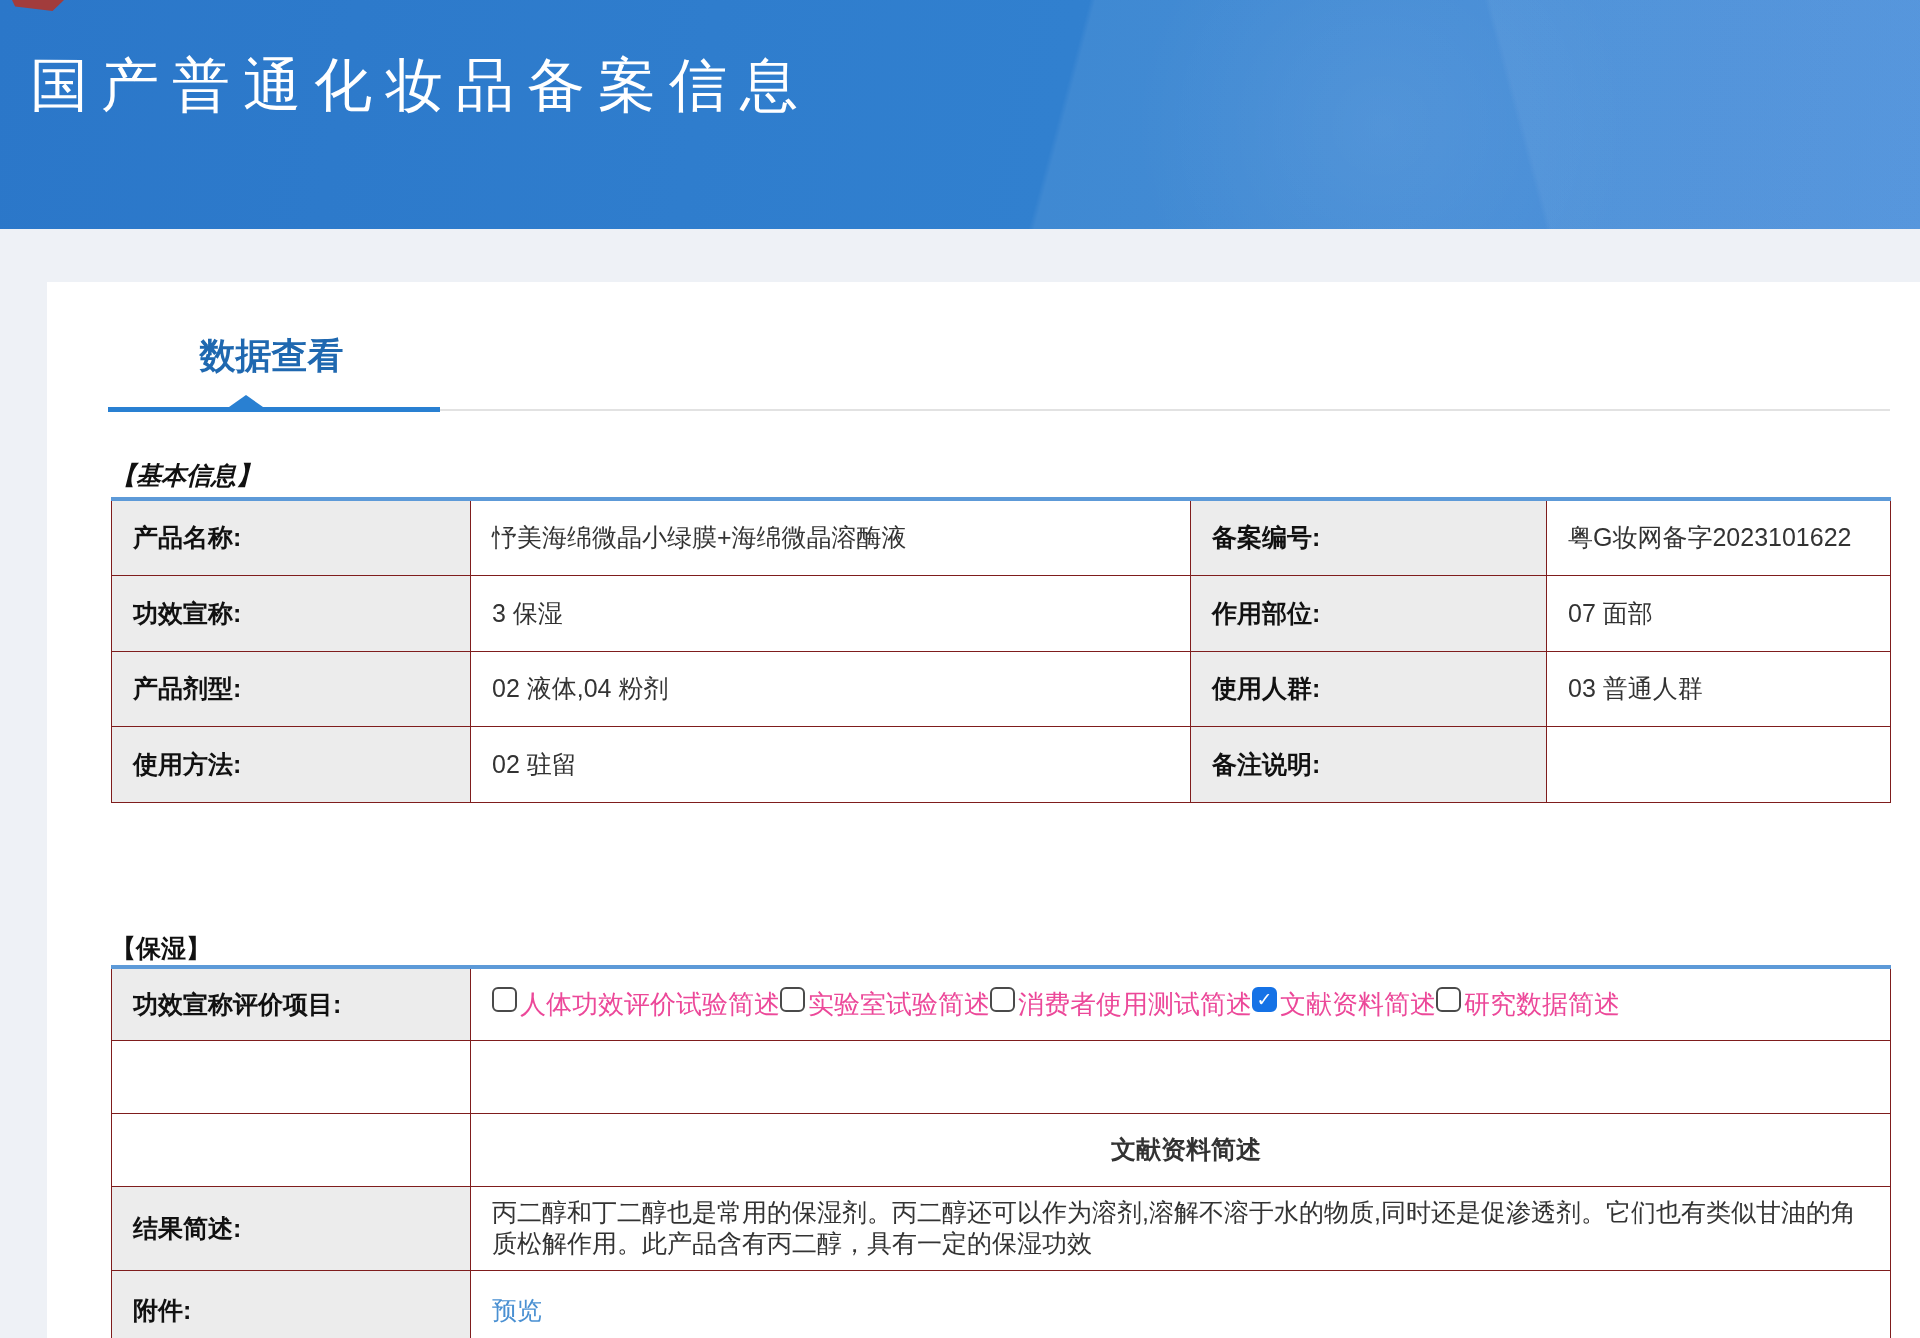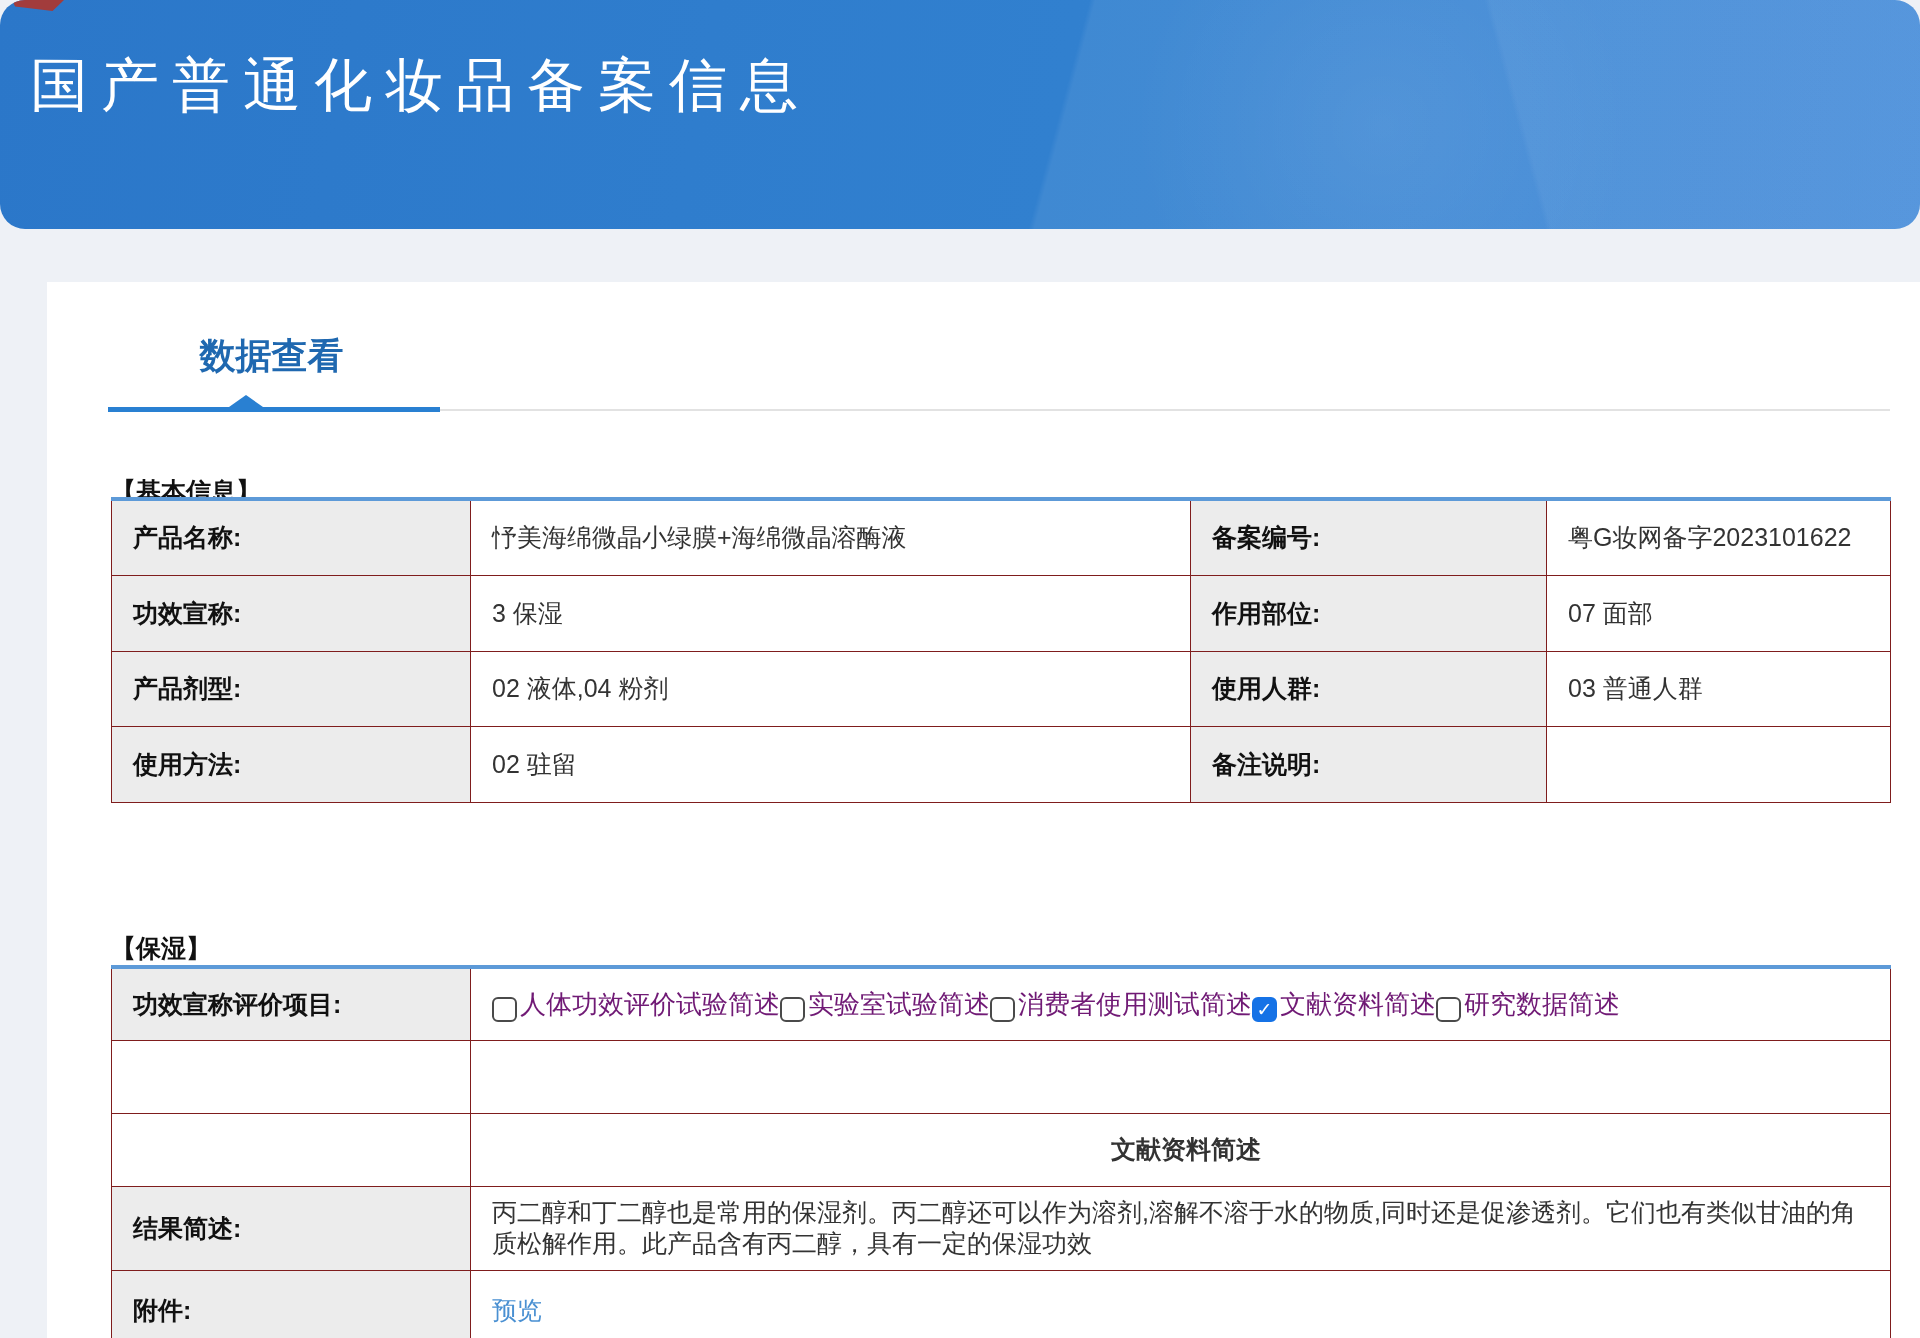--- a/index.html
+++ b/index.html
@@ -6,21 +6,20 @@
   body{
     width:1920px;height:1338px;overflow:hidden;position:relative;
     background:#eef1f6;
     font-family:"Liberation Sans","DejaVu Sans",sans-serif;
   }
   
   .banner{
     position:absolute;left:0;top:0;width:1920px;height:229px;
     background:linear-gradient(100deg,#2b77c9 0%,#3180cf 55%,#4189d8 100%);
     overflow:hidden;
-    border-radius:25px;
   }
   .banner .deco1{
     position:absolute;inset:0;
     background:linear-gradient(105deg,rgba(255,255,255,0) 55%,rgba(255,255,255,0.07) 55.3%);
   }
   .banner .deco2{
     position:absolute;inset:0;
     background:linear-gradient(75deg,rgba(255,255,255,0) 78%,rgba(255,255,255,0.05) 78.3%);
   }
   .banner .deco3{
@@ -57,21 +56,21 @@
     border-bottom:12px solid #2980d2;
   }
   .tab-underline-gray{
     position:absolute;left:393px;top:127px;width:1450px;height:2px;background:#e2e2e2;
   }
   
   .sec-heading{
     position:absolute;left:64px;
     font-size:25px;font-weight:700;color:#111;line-height:30px;white-space:nowrap;
   }
-  #heading-basic{top:194px;}
+  #heading-basic{top:178px;font-style:italic;}
   #heading-moist{top:651px;}
   
   table.info{
     position:absolute;left:64px;width:1779px;
     border-collapse:collapse;table-layout:fixed;
     border-top:4px solid #5d9ad8;
     border-left:1px solid #e0e0e0;border-right:1px solid #e0e0e0;
   }
   #table-basic{top:215px;}
   #table-moist{top:683px;}
@@ -81,21 +80,21 @@
     font-size:25px;color:#333;vertical-align:middle;
     overflow:hidden;
   }
   table.info td.lbl{
     background:#ececec;font-weight:700;color:#111;white-space:nowrap;
   }
   td.para{line-height:31px;}
   td.center-head{text-align:center;font-weight:700;color:#111;padding:0;}
   
   .cb-line{display:flex;align-items:center;flex-wrap:nowrap;}
-  .cb-item{display:inline-flex;align-items:flex-end;white-space:nowrap;font-size:26px;color:#701a75;}
+  .cb-item{display:inline-flex;align-items:flex-start;white-space:nowrap;font-size:26px;color:#ec4899;}
   .cb-box{
     display:inline-block;width:25px;height:25px;box-sizing:border-box;
     border:2px solid #4a4a4a;border-radius:6px;background:#fff;
     margin-right:3px;position:relative;flex:0 0 auto;
   }
   .cb-box.checked{background:#1572e6;border-color:#1572e6;}
   .cb-box.checked::after{
     content:"\2713";position:absolute;left:0;top:0;width:100%;height:100%;
     display:flex;align-items:center;justify-content:center;
     color:#fff;font-size:19px;font-weight:700;

